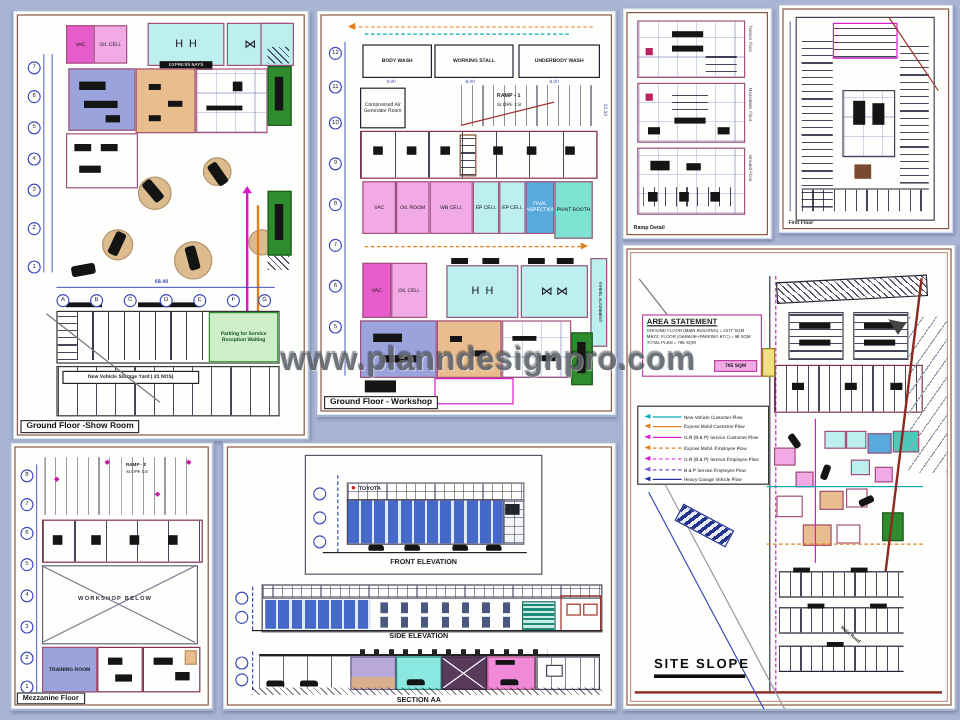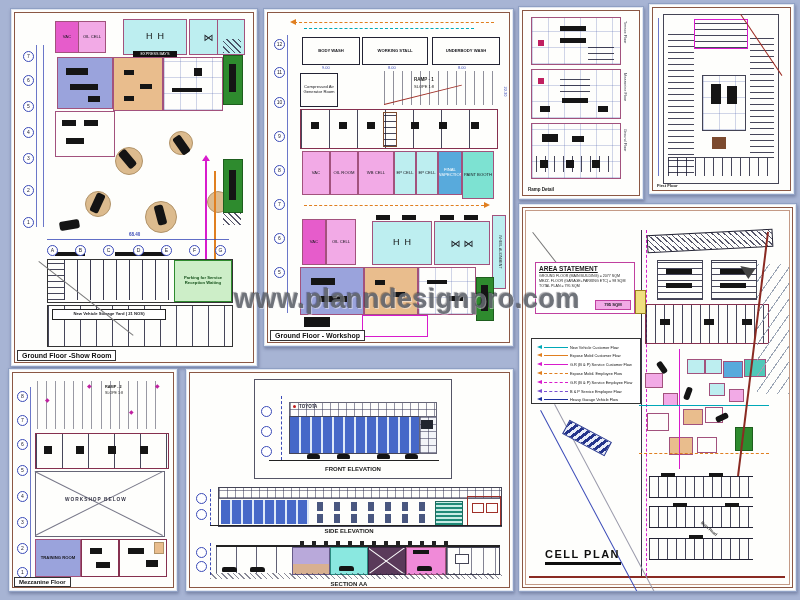--- a/index.html
+++ b/index.html
@@ -381,21 +381,21 @@
     <div class="ln" style="left:10px;top:372px;width:256px;background:#8a2a22;height:1.5px"></div>
     <div class="ln" style="left:14px;top:28px;width:70px;transform:rotate(52deg)"></div>
 
     <div class="ln" style="left:22px;top:206px;width:228px;transform:rotate(62deg);background:#3a4ab8"></div>
     <div class="ln" style="left:36px;top:200px;width:214px;transform:rotate(62deg);background:#99a"></div>
     <div class="abs" style="left:44px;top:226px;width:46px;height:14px;transform:rotate(28deg);border:1px solid #24348c;background:repeating-linear-gradient(115deg,#24348c 0 3px,#e8ecf8 3px 6px)"></div>
 
     <div class="abs" style="left:220px;top:60px;width:0;height:0;border-top:6px solid transparent;border-bottom:6px solid transparent;border-right:14px solid #444;transform:rotate(35deg)"></div>
     <div class="t" style="left:180px;top:322px;transform:rotate(40deg);font-size:4px;font-weight:bold;color:#333">Main Road</div>
 
-    <div class="t" style="left:26px;top:344px;font-size:11px;font-weight:bold;letter-spacing:1.5px;color:#0d0d0d;z-index:6">CELL PLAN</div>
+    <div class="t" style="left:26px;top:344px;font-size:11px;font-weight:bold;letter-spacing:1.5px;color:#0d0d0d;z-index:6">SITE SLOPE</div>
     <div class="abs" style="left:26px;top:358px;width:76px;height:2.5px;background:#0d0d0d;z-index:6"></div>
   </div>
 
   <div class="panel" style="left:8px;top:368px;width:168px;height:222px">
     <div class="frame"></div>
     <div class="bub" style="left:8px;top:22px">8</div>
     <div class="bub" style="left:8px;top:46px">7</div>
     <div class="bub" style="left:8px;top:70px">6</div>
     <div class="bub" style="left:8px;top:96px">5</div>
     <div class="bub" style="left:8px;top:122px">4</div>

